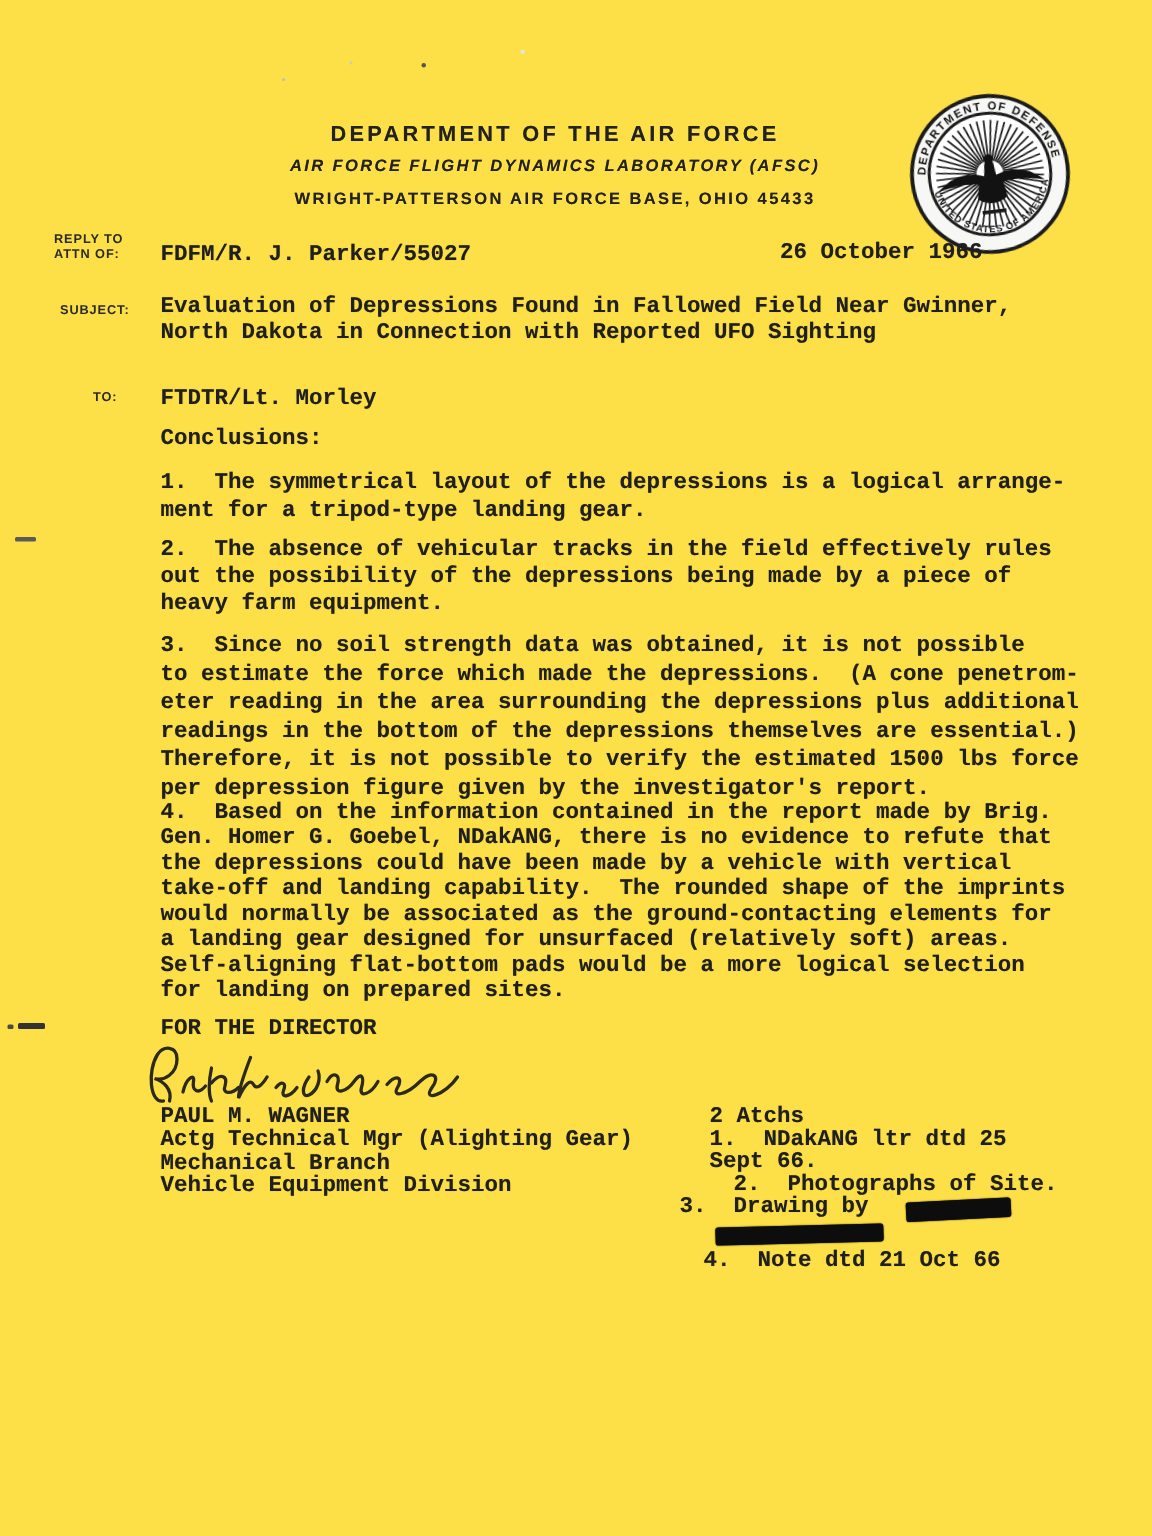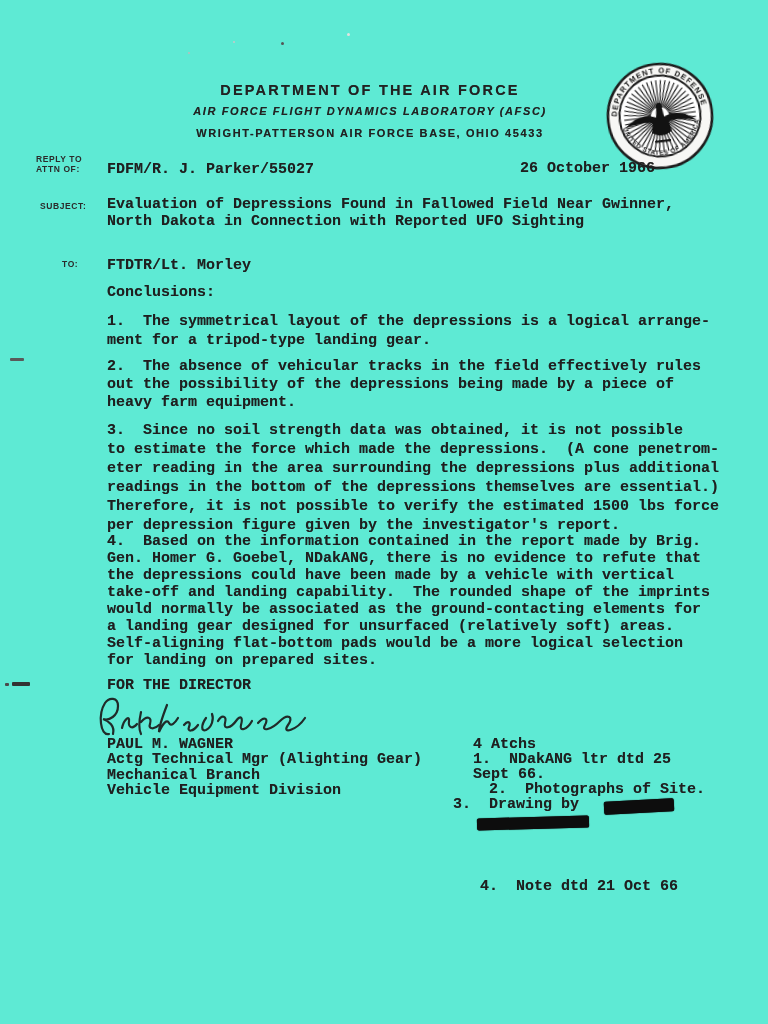--- a/index.html
+++ b/index.html
@@ -1,19 +1,19 @@
 <!DOCTYPE html>
 <html><head>
 <meta charset="utf-8">
 <style>
   html,body{margin:0;padding:0;}
   body{background:#d9d9d9;font-family:"Liberation Sans",sans-serif;}
   .page{
     position:relative;width:768px;height:1024px;margin:0 auto;
-    background:#5eead4;overflow:hidden;
+    background:#fde047;overflow:hidden;
   }
   
   .typed{
     position:absolute;
     font-family:"Liberation Mono","DejaVu Sans Mono",monospace;
     font-weight:700;font-size:15px;color:#1f1f1f;
     white-space:pre-wrap;
     text-shadow:0 0 .5px rgba(25,25,25,.45);
   }
   .lh15{line-height:15.5px;}
@@ -183,28 +183,28 @@
         <path d="M163,33 C169,26 174,28 170,35 C166,42 176,40 185,31 C193,23 199,27 193,35 C186,45 202,40 210,28"></path>
       </g>
     </svg>
   </div>
 
   <div class="typed lh15" style="left:107px;top:737px;">PAUL M. WAGNER</div>
   <div class="typed lh15" style="left:107px;top:752px;">Actg Technical Mgr (Alighting Gear)</div>
   <div class="typed lh15" style="left:107px;top:768px;">Mechanical Branch</div>
   <div class="typed lh15" style="left:107px;top:783px;">Vehicle Equipment Division</div>
 
-  <div class="typed lh15" style="left:473px;top:737px;">4 Atchs</div>
+  <div class="typed lh15" style="left:473px;top:737px;">2 Atchs</div>
   <div class="typed lh15" style="left:473px;top:752px;">1.  NDakANG ltr dtd 25</div>
   <div class="typed lh15" style="left:473px;top:767px;">Sept 66.</div>
   <div class="typed lh15" style="left:489px;top:782px;">2.  Photographs of Site.</div>
   <div class="typed lh15" style="left:453px;top:797px;">3.  Drawing by</div>
   <div class="redaction bar-1"></div>
   <div class="redaction bar-2"></div>
-  <div class="typed lh15" style="left:480px;top:833px;margin-top:46px;">4.  Note dtd 21 Oct 66</div>
+  <div class="typed lh15" style="left:469px;top:833px;">4.  Note dtd 21 Oct 66</div>
 
   <div class="margin-mark mark-1"></div>
   <div class="margin-mark mark-2a"></div>
   <div class="margin-mark mark-2b"></div>
   <div class="speck sp-1"></div>
   <div class="speck sp-2"></div>
   <div class="speck sp-3"></div>
   <div class="speck sp-4"></div>
 
 </div>

